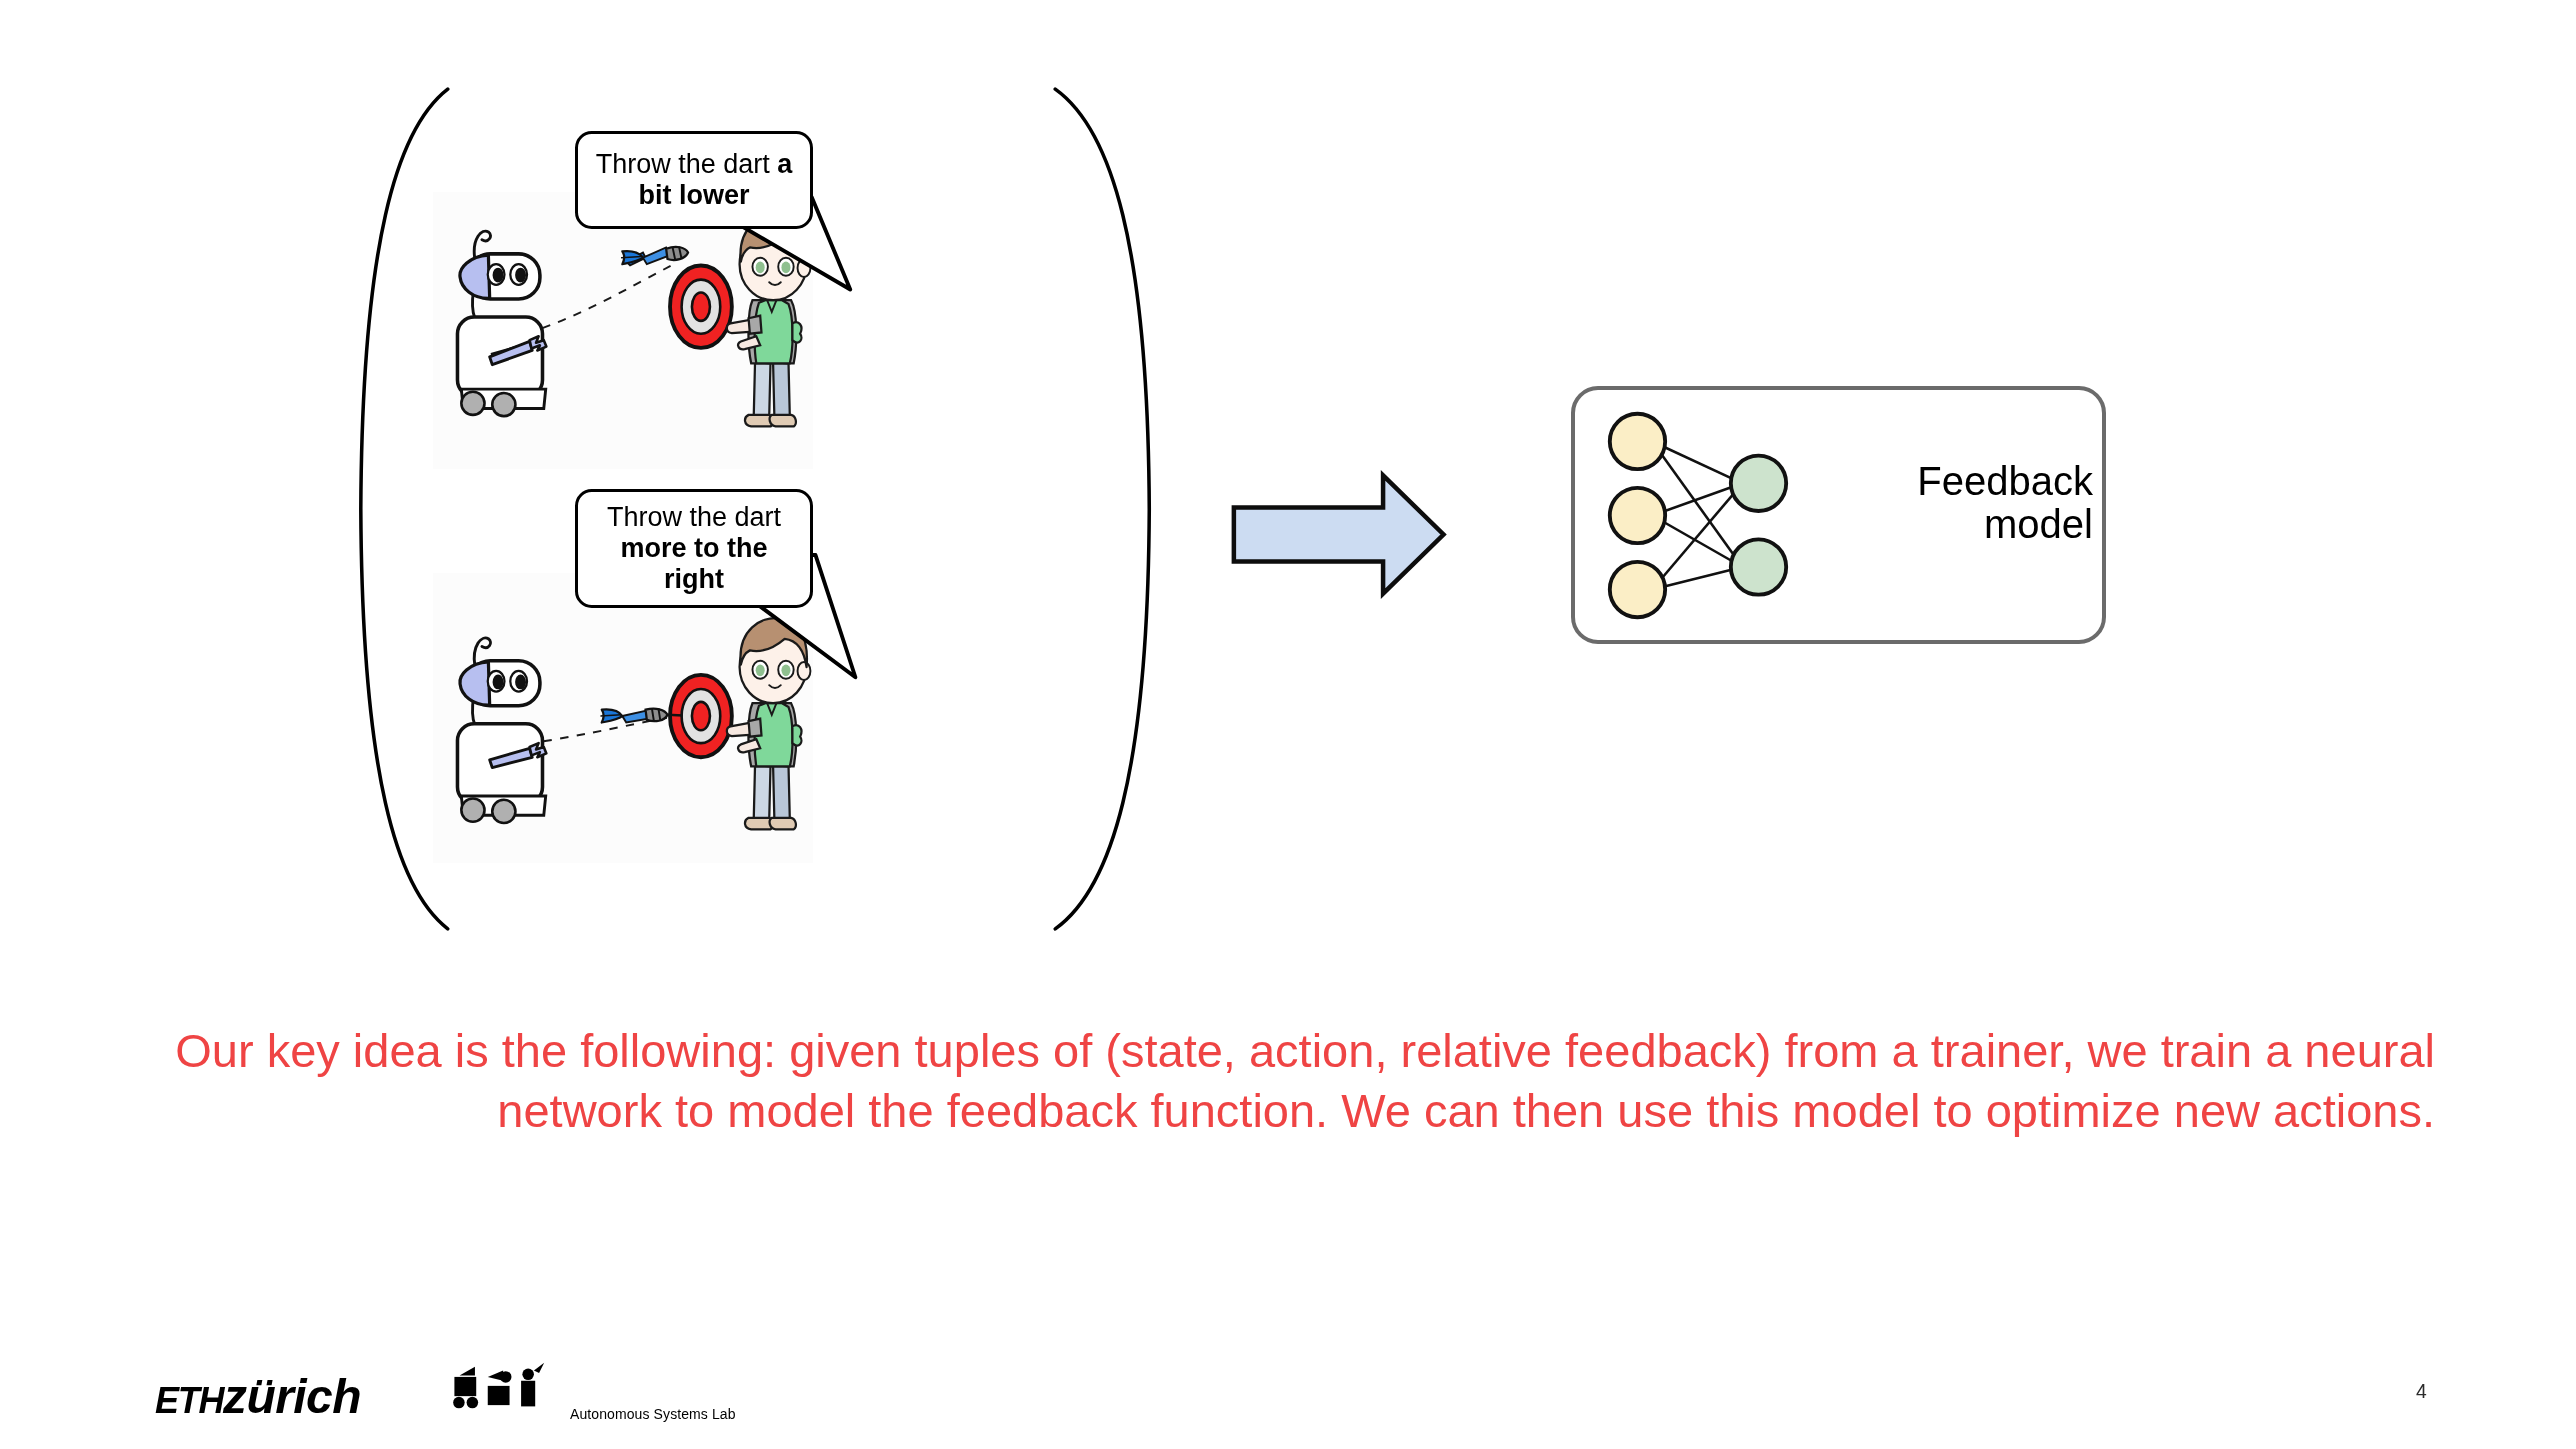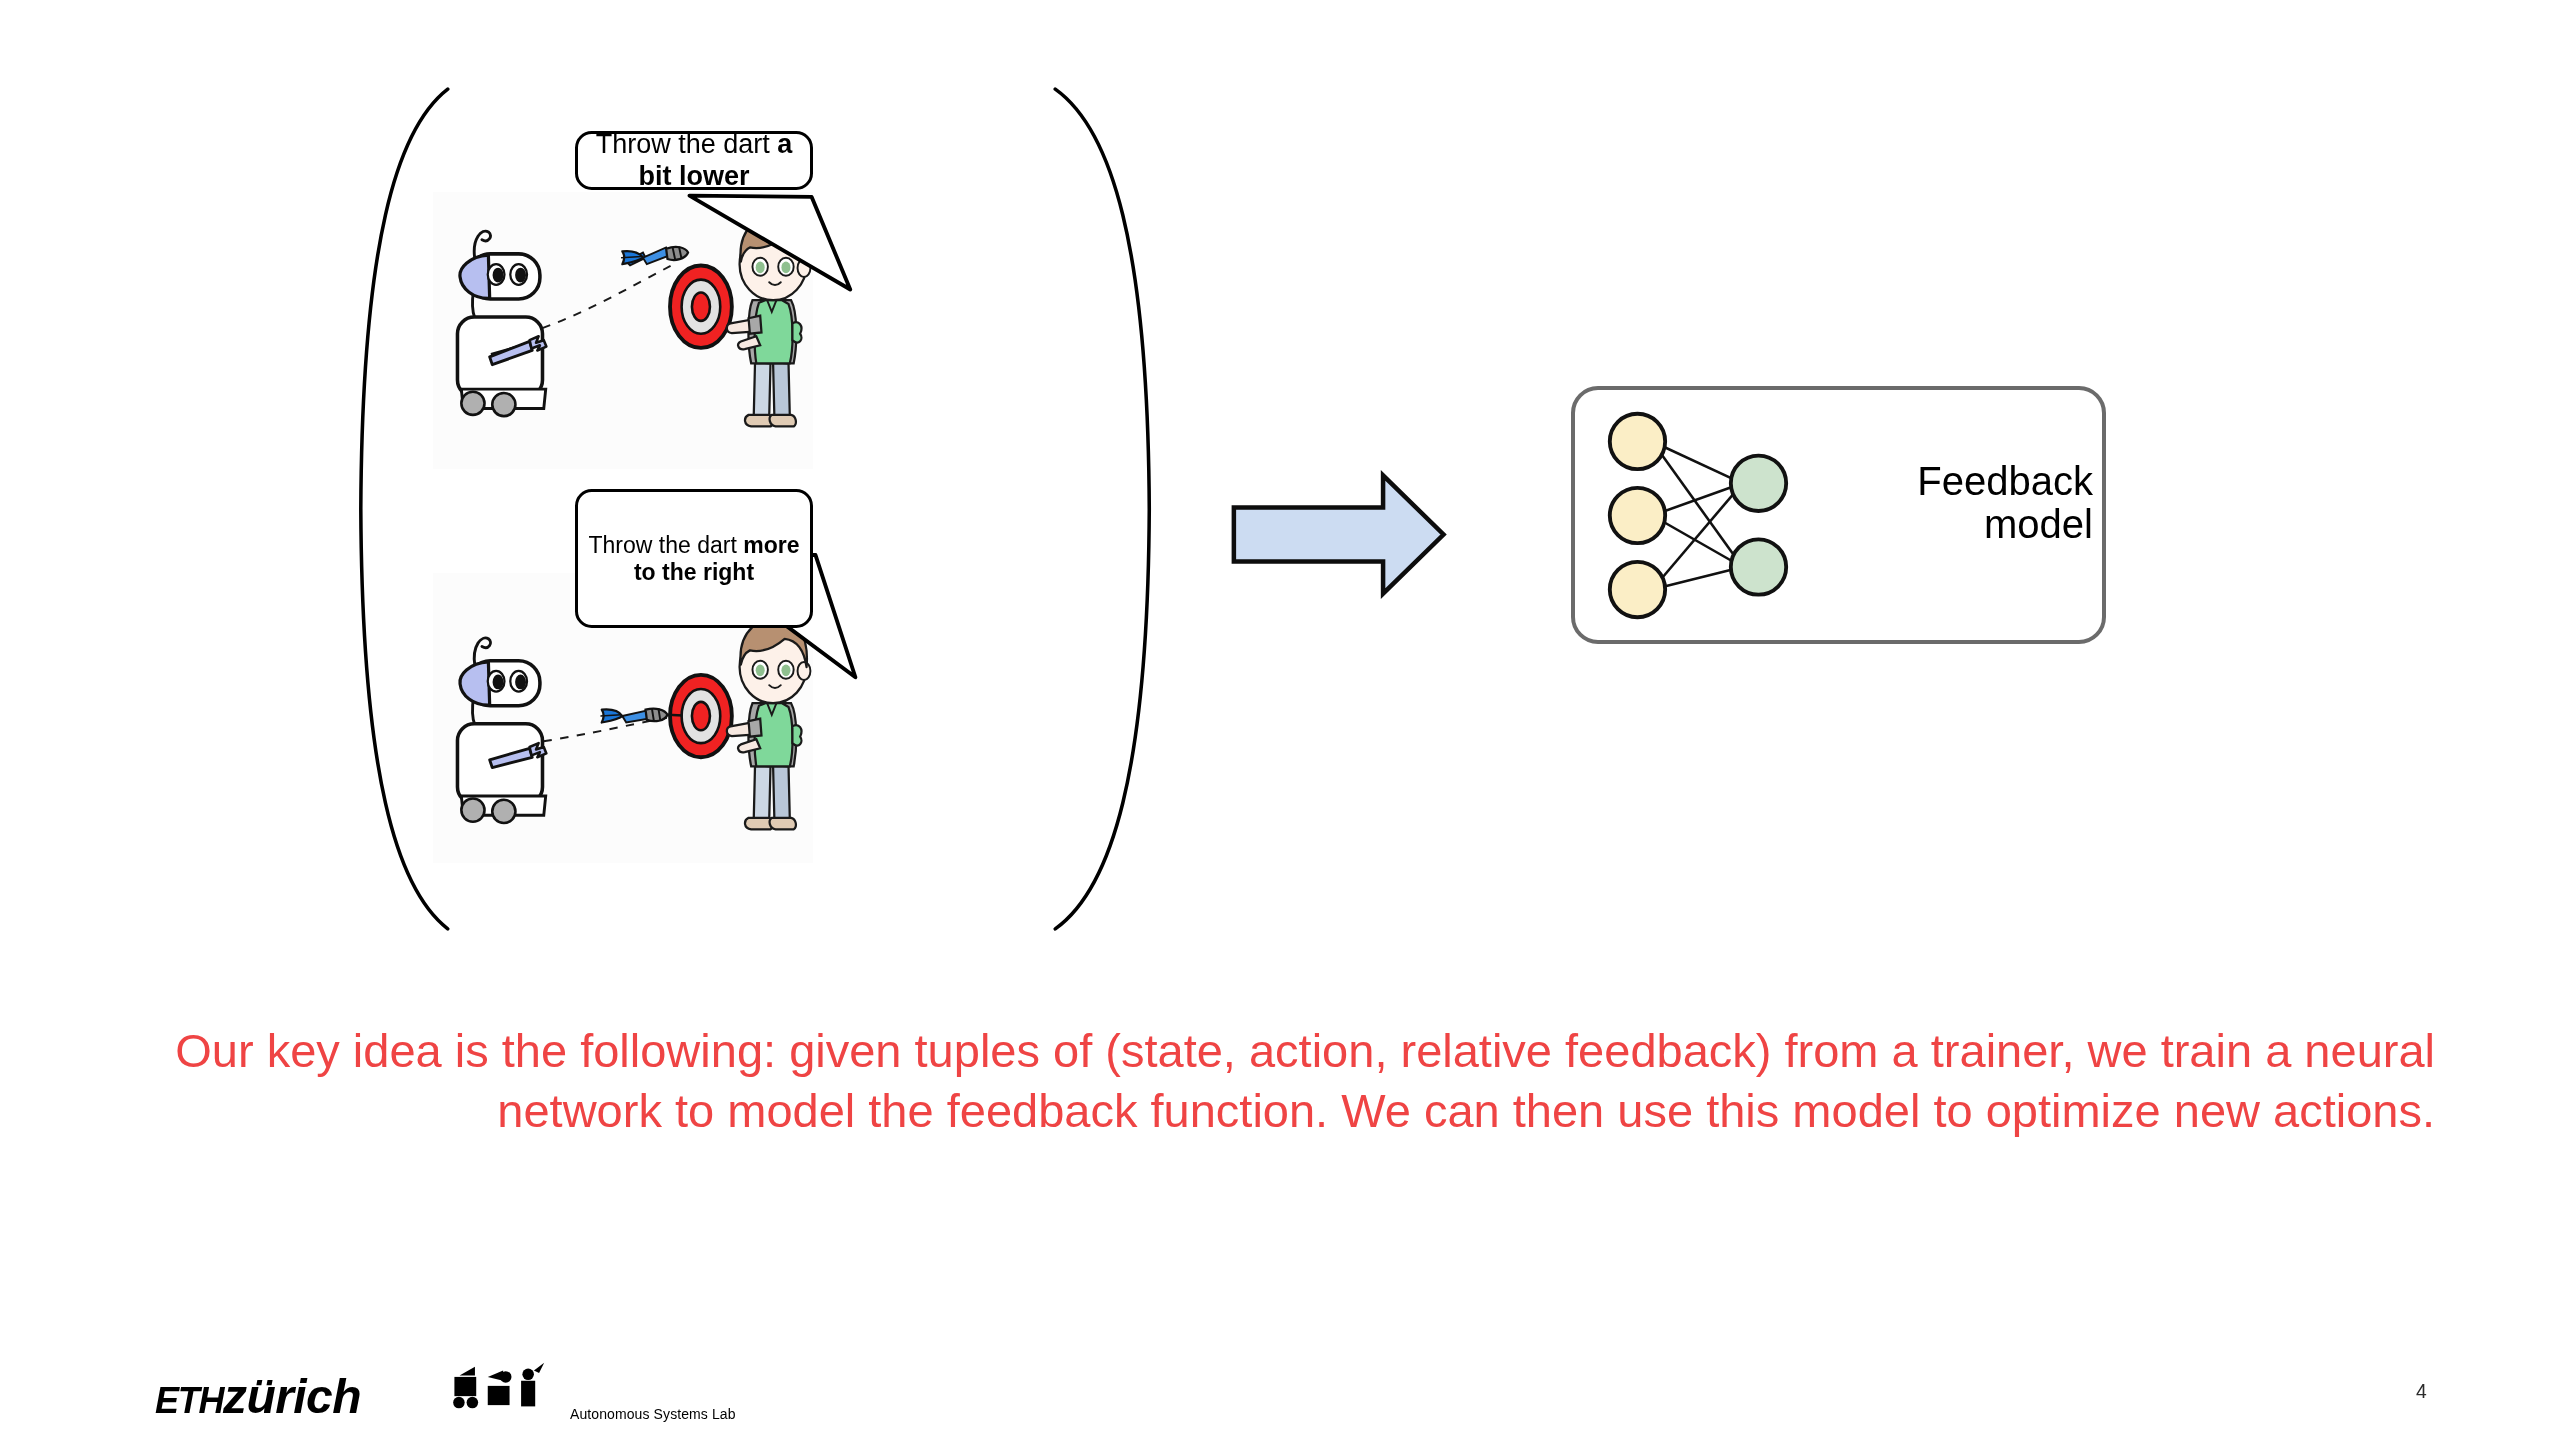--- a/index.html
+++ b/index.html
@@ -144,21 +144,21 @@
         <path d="M50 112 C 56 118, 62 118, 68 112" fill="none" stroke="#1a1a1a" stroke-width="3" stroke-linecap="round"></path>
       </g>
     </svg>
   </div>
 
   <div class="tail" style="left:683px;top:193px;width:193px;height:103px;">
     <svg width="193" height="103" viewBox="0 0 300 160">
       <path d="M10 4 L 260 150 L 200 6 Z" fill="#fff" stroke="#000" stroke-width="6" stroke-linejoin="round"></path>
     </svg>
   </div>
-  <div class="bubble" style="left:575px;top:131px;width:238px;height:59px;font-size:27px;">
+  <div class="bubble" style="left:575px;top:131px;width:238px;height:98px;font-size:27px;">
     <div class="txt">
       <span>Throw the dart </span><b>a bit lower</b>
     </div>
   </div>
 
   <div class="panel" style="left:433px;top:573px;width:380px;height:290px;">
     <svg width="380" height="290" viewBox="0 0 590 450">
       <rect x="0" y="0" width="590" height="450" fill="#fcfcfc"></rect>
 
       <path d="M120 268 C 210 258, 300 236, 366 224" fill="none" stroke="#1a1a1a" stroke-width="3" stroke-dasharray="13 13"></path>
@@ -218,21 +218,21 @@
         <path d="M50 112 C 56 118, 62 118, 68 112" fill="none" stroke="#1a1a1a" stroke-width="3" stroke-linecap="round"></path>
       </g>
     </svg>
   </div>
 
   <div class="tail" style="left:683px;top:551px;width:193px;height:129px;">
     <svg width="193" height="129" viewBox="0 0 300 200">
       <path d="M10 4 L 268 196 L 206 6 Z" fill="#fff" stroke="#000" stroke-width="6" stroke-linejoin="round"></path>
     </svg>
   </div>
-  <div class="bubble" style="left:575px;top:489px;width:238px;height:139px;font-size:23px;">
+  <div class="bubble" style="left:575px;top:489px;width:238px;height:119px;font-size:27px;">
     <div class="txt">
       <span>Throw the dart </span><b>more to the right</b>
     </div>
   </div>
 
   <div class="big-arrow" style="left:1230px;top:470px;width:283px;height:129px;">
     <svg width="283" height="129" viewBox="0 0 440 200">
       <path d="M6 58 L 238 58 L 238 8 L 332 100 L 238 192 L 238 142 L 6 142 Z" fill="#ccdcf2" stroke="#0d0d0d" stroke-width="7" stroke-linejoin="miter"></path>
     </svg>
   </div>

